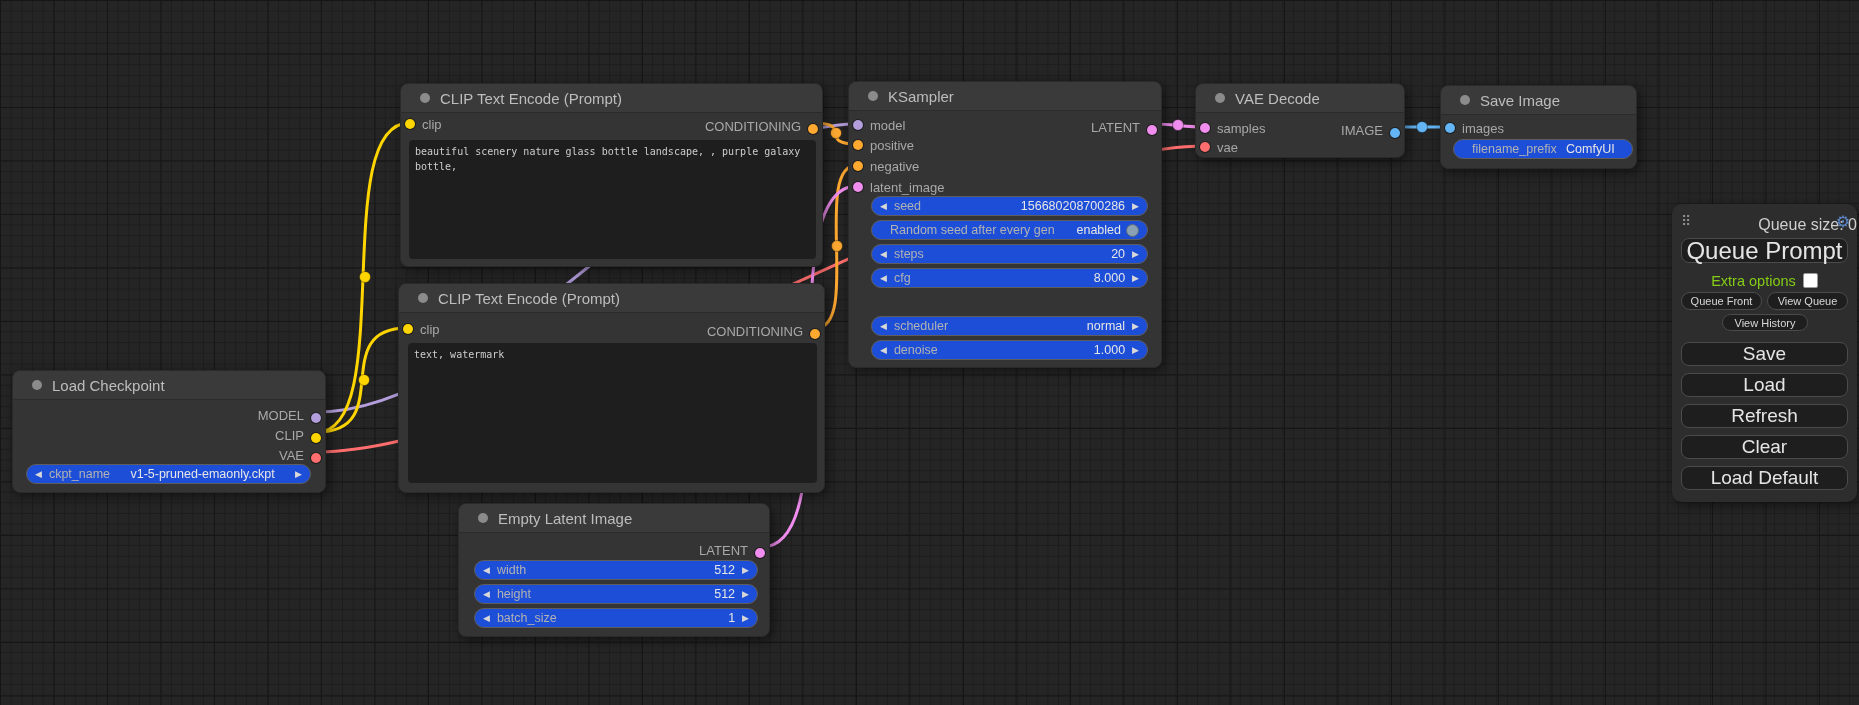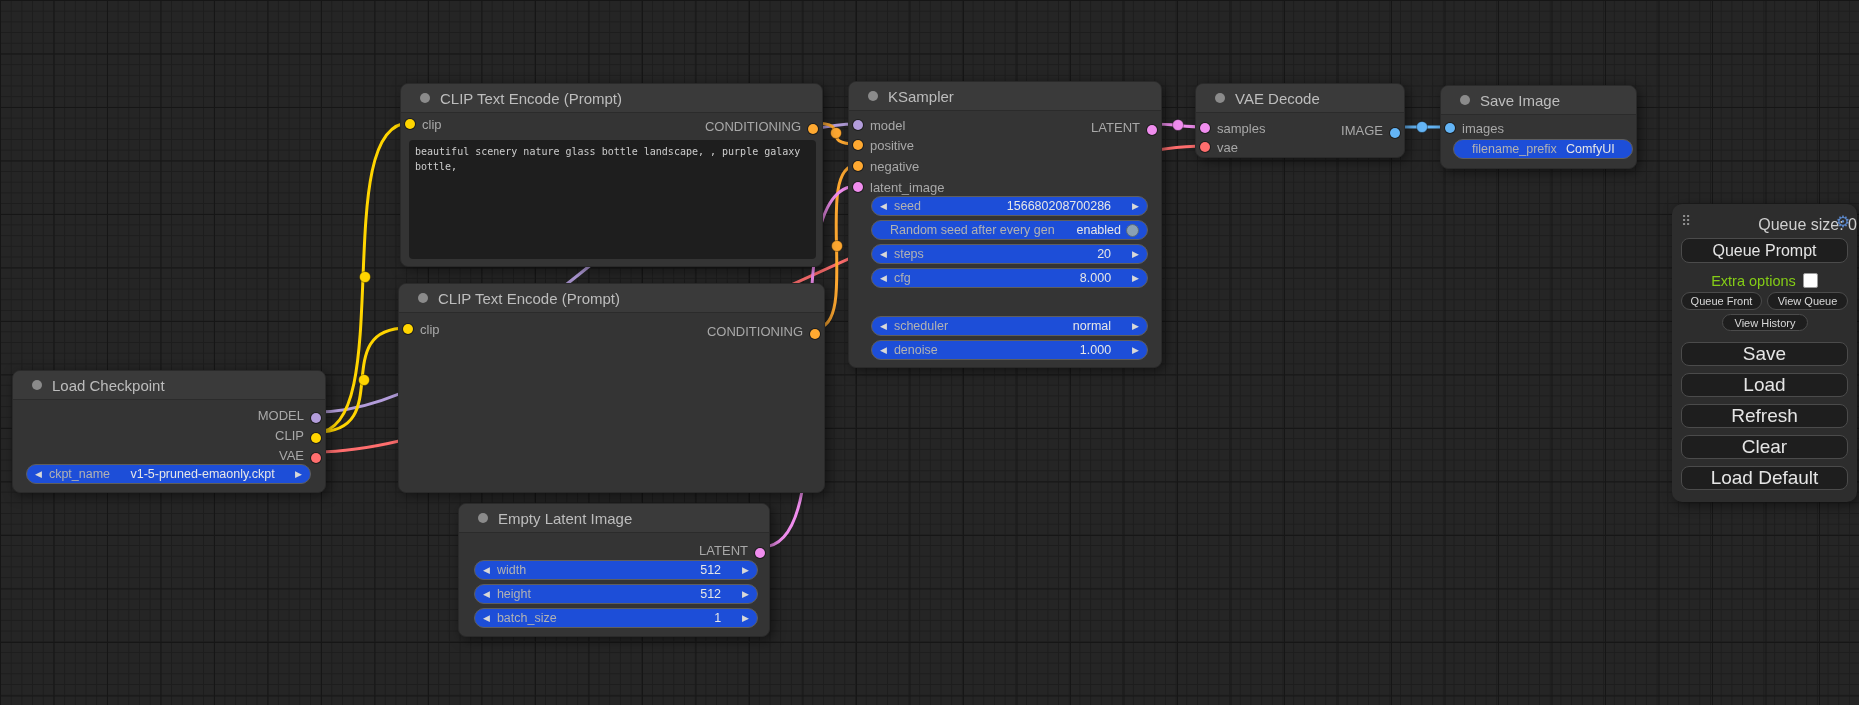--- a/index.html
+++ b/index.html
@@ -28,21 +28,21 @@
   .dot{width:10px;height:10px;border-radius:50%;box-shadow:0 0 0 1px rgba(0,0,0,.45);flex:0 0 auto;}
   .c-model{background:#B39DDB}.c-clip{background:#FFD500}.c-vae{background:#FF6E6E}
   .c-cond{background:#FFA931}.c-latent{background:#F08DEE}.c-image{background:#64B5F6}
   .widget{position:absolute;height:20px;background:#1d4ed8;border:1px solid #5e5e5e;
         border-radius:10px;display:flex;align-items:center;padding:0 8px;
         box-sizing:border-box;font-size:12.5px;white-space:nowrap;}
   .wa{font-size:9px;color:#d8d8d8;line-height:1;}
   .wa.l::before{content:"\25C0";}
   .wa.r::before{content:"\25B6";}
   .wl{color:#b2b2b2;margin-left:7px;}
-  .wv{color:#e6e6e6;margin-left:auto;margin-right:21px;}
+  .wv{color:#e6e6e6;margin-left:auto;margin-right:7px;}
   .wv.center{margin:16px auto;}
   .toggle-circle{width:11px;height:11px;border-radius:50%;background:#8aa0b4;
         border:1px solid #5a6a78;flex:0 0 auto;}
   .textarea{position:absolute;background:#1e1e1e;border-radius:4px;color:#cdcdcd;
         font-family:"DejaVu Sans Mono",monospace;font-size:10px;line-height:15px;
         padding:4px 6px;white-space:pre-wrap;box-sizing:border-box;overflow:hidden;}
   
   #menu{position:absolute;left:1672px;top:204px;width:185px;height:298px;z-index:3;
         background:#2d2d2d;border-radius:10px;box-shadow:3px 3px 12px rgba(0,0,0,.5);}
   .mrow{position:absolute;left:0;right:0;display:flex;align-items:center;justify-content:center;}
@@ -131,20 +131,21 @@
       <span>CLIP Text Encode (Prompt)</span>
     </div>
     <div class="port in" style="top:35px">
       <span class="dot c-clip"></span>
       <span>clip</span>
     </div>
     <div class="port out" style="top:35px">
       <span class="dot c-cond"></span>
       <span>CONDITIONING</span>
     </div>
+    <div class="textarea" style="left:9px;top:59px;width:409px;height:140px">text, watermark</div>
   </div>
 
   <div class="node" style="left:848px;top:81px;width:314px;height:287px">
     <div class="ntitle">
       <span class="cdot"></span>
       <span>KSampler</span>
     </div>
     <div class="port in" style="top:33px">
       <span class="dot c-model"></span>
       <span>model</span>
@@ -264,21 +265,21 @@
       <span class="wl" style="margin-left:10px">filename_prefix</span>
       <span class="wv center">ComfyUI</span>
     </div>
   </div>
 
   <div id="menu">
     <span id="drag-handle">⠿</span>
     <div id="queue-size">Queue size: 0</div>
     <span id="gear">⚙</span>
 
-    <div class="mbtn big" style="top:34px;height:25px;font-size:16px">
+    <div class="mbtn big" style="top:34px;height:25px;font-size:24px">
       <span>Queue Prompt</span>
     </div>
 
     <div class="mrow" id="extra-row">
       <span>Extra options</span>
       <span id="extra-checkbox"></span>
     </div>
 
     <div class="mbtn small" style="left:9px;top:88px;width:81px">
       <span>Queue Front</span>

